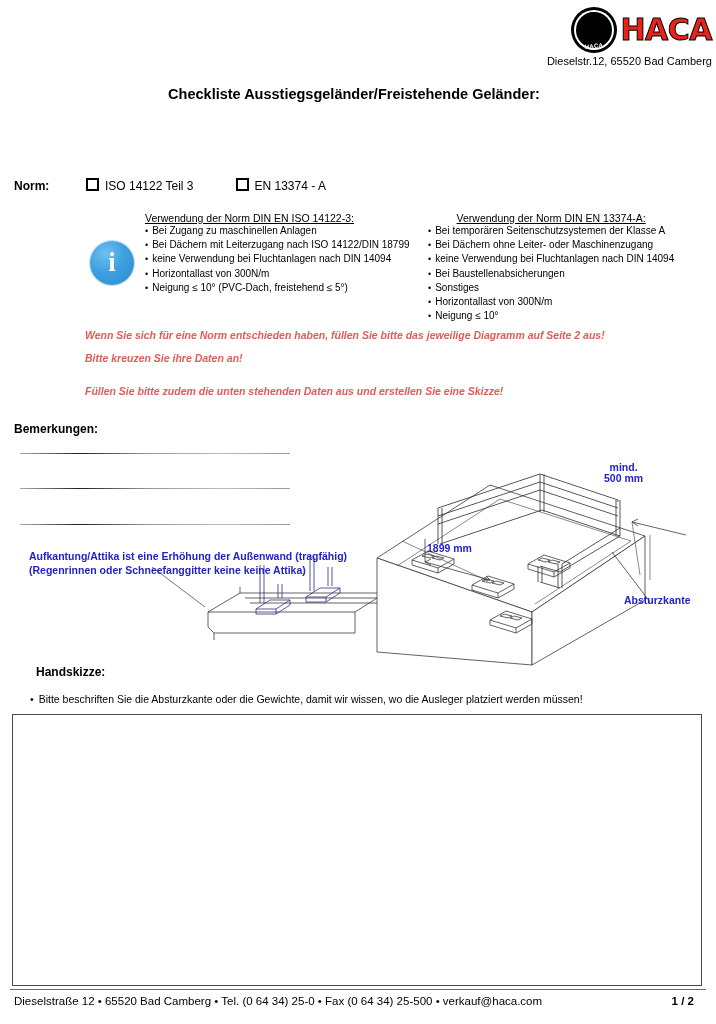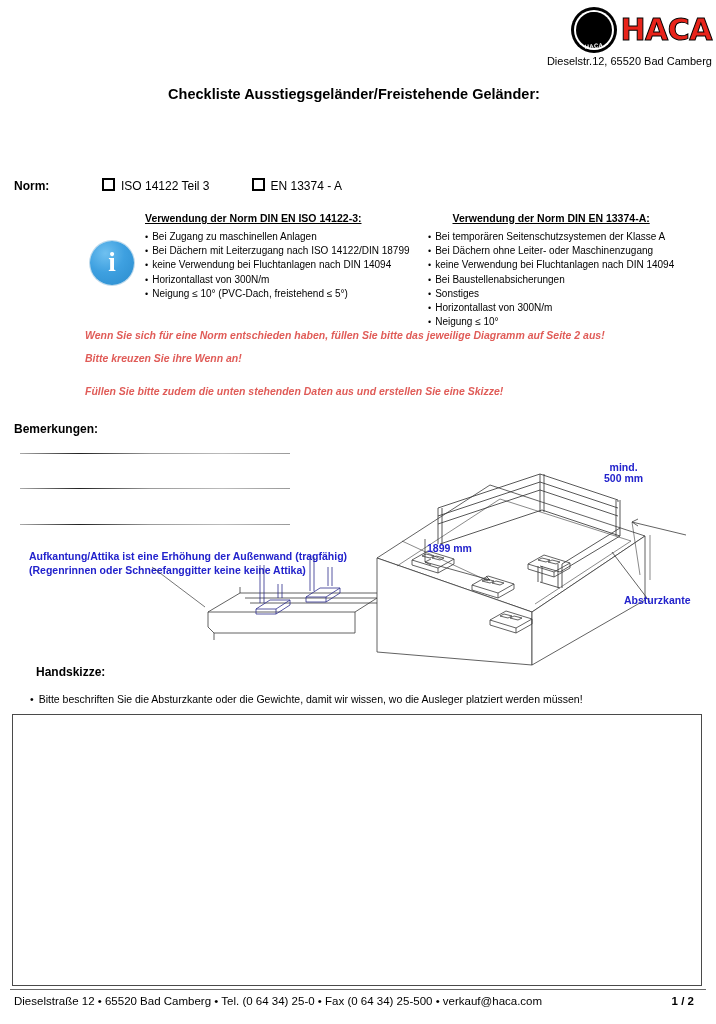--- a/index.html
+++ b/index.html
@@ -140,21 +140,21 @@
   }
 
   .norm-row {
     position: absolute;
     top: 178px;
     left: 14px;
     display: flex;
     align-items: center;
     font-size: 12px;
   }
-  .norm-label { font-weight: bold; width: 88px; }
+  .norm-label { font-weight: bold; width: 72px; }
   .chk {
     display: inline-block;
     width: 9px; height: 9px;
     border: 2px solid #000;
     margin-right: 6px;
     vertical-align: -1px;
     background: #fff;
   }
   .norm-opt { margin-right: 42px; white-space: nowrap; }
 
@@ -176,23 +176,22 @@
     font-size: 27px;
     font-weight: bold;
     font-family: "Liberation Serif", serif;
     text-align: center;
     line-height: 42px;
   }
 
   .info-col { position: absolute; }
   .info-head {
     font-size: 10.5px;
-    font-weight: bold;
+    font-weight: normal;
     text-decoration: underline;
-    margin-bottom: 6px;
     white-space: nowrap;
   }
   .info-list { list-style: none; margin: 0; padding: 0; }
   .info-list li {
     font-size: 10px;
     line-height: 13.2px;
     white-space: nowrap;
   }
   .info-list li::before {
     content: "\2022";
@@ -351,21 +350,21 @@
       <li>Bei Dächern ohne Leiter- oder Maschinenzugang</li>
       <li>keine Verwendung bei Fluchtanlagen nach DIN 14094</li>
       <li>Bei Baustellenabsicherungen</li>
       <li>Sonstiges</li>
       <li>Horizontallast von 300N/m</li>
       <li>Neigung ≤ 10°</li>
     </ul>
   </div>
 
   <div class="note-red" style="top:329px;">Wenn Sie sich für eine Norm entschieden haben, füllen Sie bitte das jeweilige Diagramm auf Seite 2 aus!</div>
-  <div class="note-red" style="top:352px;">Bitte kreuzen Sie ihre Wenn an!</div>
+  <div class="note-red" style="top:352px;">Bitte kreuzen Sie ihre Daten an!</div>
   <div class="note-red" style="top:385px;">Füllen Sie bitte zudem die unten stehenden Daten aus und erstellen Sie eine Skizze!</div>
 
   <div class="bem-label">Bemerkungen:</div>
   <div class="rule" style="position:absolute; left:20px; top:453px; width:270px;"></div>
   <div class="rule" style="position:absolute; left:20px; top:488px; width:270px;"></div>
   <div class="rule" style="position:absolute; left:20px; top:524px; width:270px;"></div>
 
   <div class="blue-note">
     <div>Aufkantung/Attika ist eine Erhöhung der Außenwand (tragfähig)</div>
     <div>(Regenrinnen oder Schneefanggitter keine keine Attika)</div>

